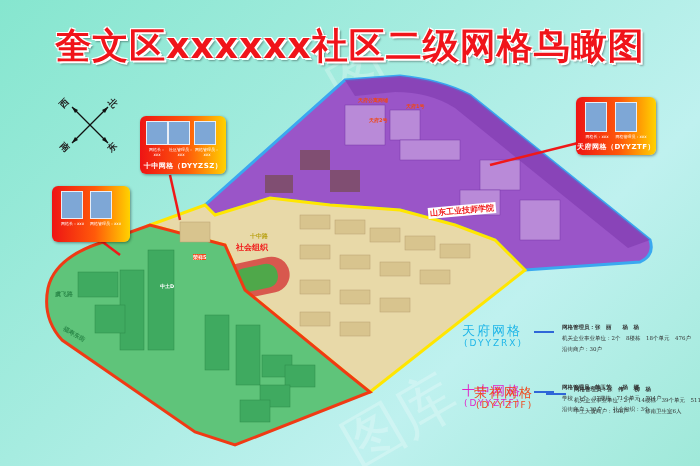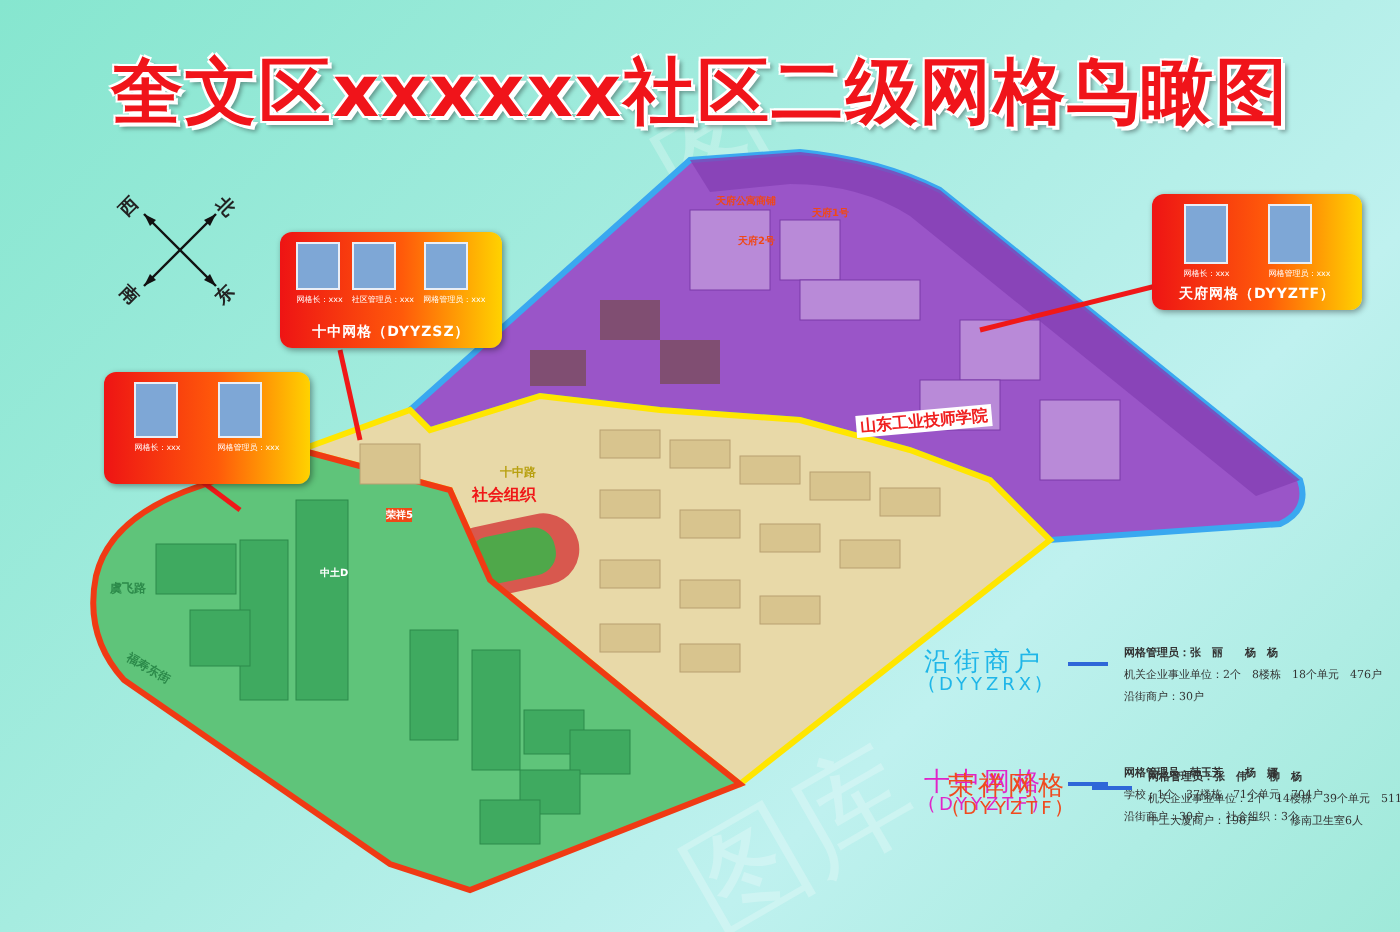--- a/index.html
+++ b/index.html
@@ -7,21 +7,21 @@
     background:linear-gradient(135deg,#86e6cf 0%,#a6ece0 40%,#bff1ef 70%,#9fe9d9 100%);
     font-family:"DejaVu Sans",sans-serif;}
   .title{position:absolute;left:0;top:22px;width:700px;text-align:center;
     font-size:36px;font-weight:bold;color:#f0141a;letter-spacing:1px;
     text-shadow:2px 2px 0 #fff,-1px -1px 0 #fff,1px -1px 0 #fff,-1px 1px 0 #fff,3px 3px 2px rgba(0,0,0,.35);}
   .compass{position:absolute;left:62px;top:97px;width:56px;height:56px;}
   .compass .lbl{position:absolute;font-size:9px;color:#222;font-weight:bold;}
   svg.map{position:absolute;left:0;top:0;}
   .card{position:absolute;border-radius:6px;
     background:linear-gradient(90deg,#ee1414 0%,#ff5a0a 55%,#ffd200 100%);
-    box-shadow:1px 1px 3px rgba(0,0,0,.4);padding-left:25px;}
+    box-shadow:1px 1px 3px rgba(0,0,0,.4);}
   .card .photos{position:absolute;left:6px;top:5px;right:6px;display:flex;justify-content:space-around;}
   .card .photo{background:#7ea7d6;border:1px solid #e9eef6;}
   .card .cap{font-size:4px;color:#fff;text-align:center;margin-top:2px;}
   .card .name{position:absolute;left:0;right:0;bottom:3px;text-align:center;font-size:7px;color:#fff;font-weight:bold;letter-spacing:.5px;}
   .maplbl{position:absolute;font-size:8px;font-weight:bold;white-space:nowrap;}
   .legend{position:absolute;left:462px;width:235px;}
   .legend .gname{position:absolute;left:0;top:0;font-size:13px;letter-spacing:2px;}
   .legend .gcode{position:absolute;left:2px;top:16px;font-size:9px;letter-spacing:2px;}
   .legend .dash{position:absolute;left:72px;top:9px;width:20px;height:2px;background:#2f67d8;}
   .legend .info{position:absolute;left:100px;top:0;font-size:5.5px;line-height:11px;color:#333;font-family:"DejaVu Serif",serif;}
@@ -163,21 +163,21 @@
       </div>
     <div>
         <div class="photo" style="width:20px;height:28px;"></div>
         <div class="cap">网格管理员：xxx</div>
       </div>
   </div>
   <div class="name">天府网格（DYYZTF）</div>
 </div>
 
 <div class="legend" style="top:322px;height:40px;">
-  <div class="gname" style="color:#1fb6e8;">沿街商户</div>
+  <div class="gname" style="color:#1fb6e8;">天府网格</div>
   <div class="gcode" style="color:#1fb6e8;">(DYYZRX)</div>
   <div class="dash"></div>
   <div class="info">
     <div style="font-weight:bold;font-family:'DejaVu Sans',sans-serif;">网格管理员：张　丽　　杨　杨</div>
     <div>机关企业事业单位：2个　8楼栋　18个单元　476户</div>
     <div>沿街商户：30户</div>
   </div>
 </div>
 
 <div class="legend" style="top:382px;height:40px;">

